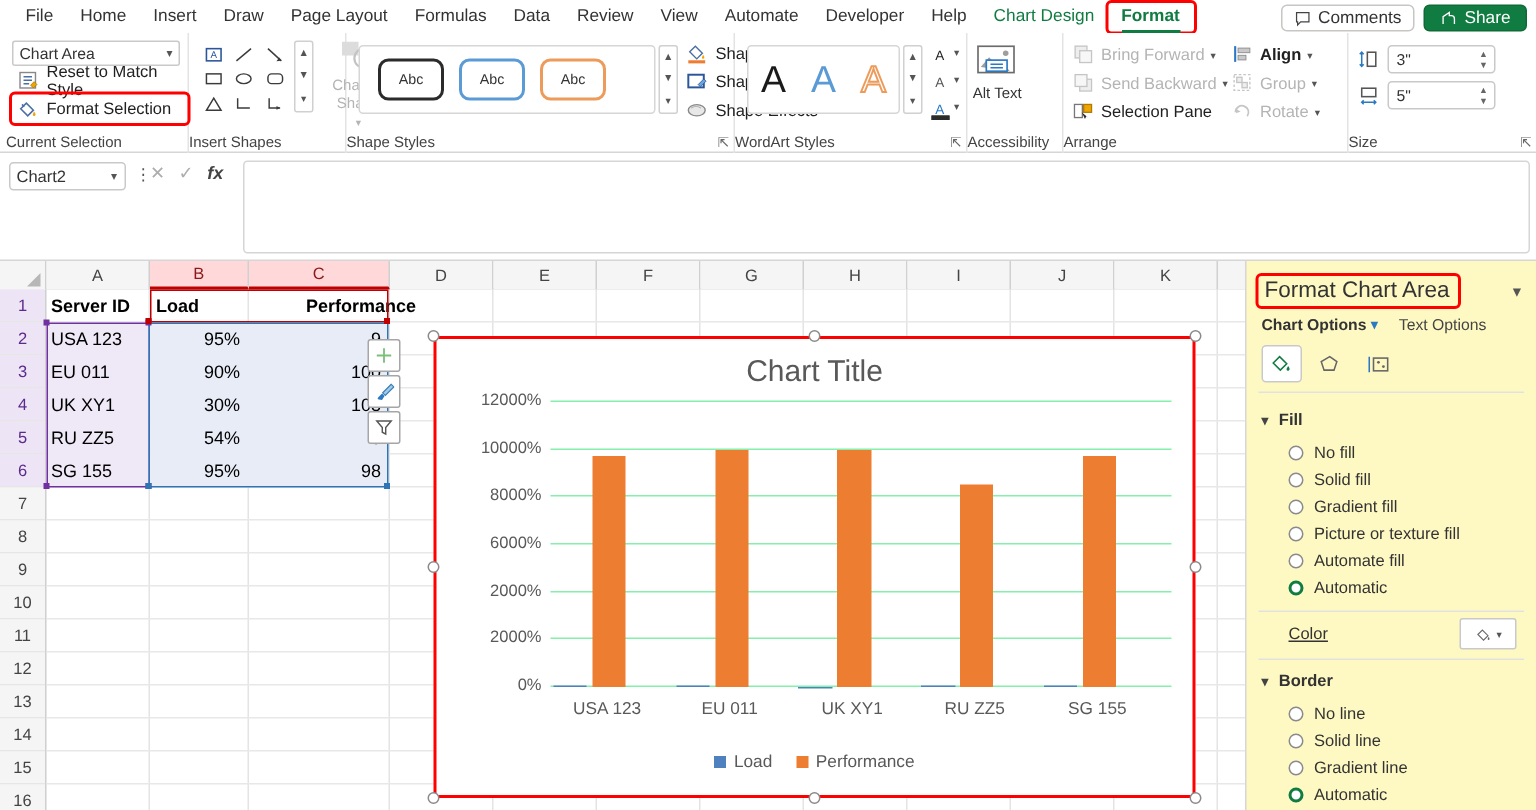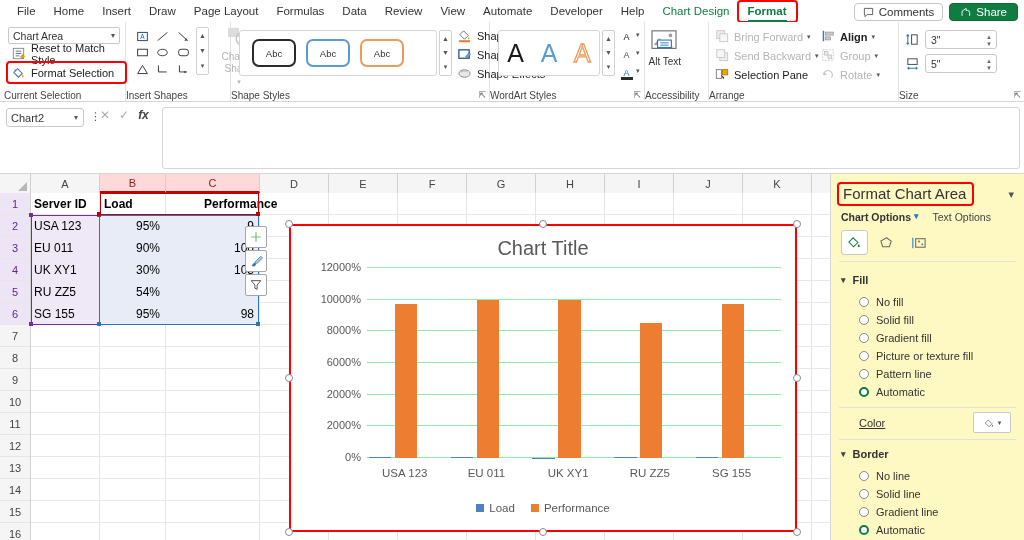--- a/index.html
+++ b/index.html
@@ -947,21 +947,21 @@
     <div class="radio-row" style="top:158px;">
       <span class="radio"></span>
       <span>Gradient fill</span>
     </div>
     <div class="radio-row" style="top:176px;">
       <span class="radio"></span>
       <span>Picture or texture fill</span>
     </div>
     <div class="radio-row" style="top:194px;">
       <span class="radio"></span>
-      <span>Pattern line</span>
+      <span>Automate fill</span>
     </div>
     <div class="radio-row" style="top:212px;">
       <span class="radio on"></span>
       <span>Automatic</span>
     </div>
 
     <div class="pane-divider" style="top:233px;"></div>
 
     <div class="colorrow" style="top:238px;">
       <span class="ul">Color</span>

